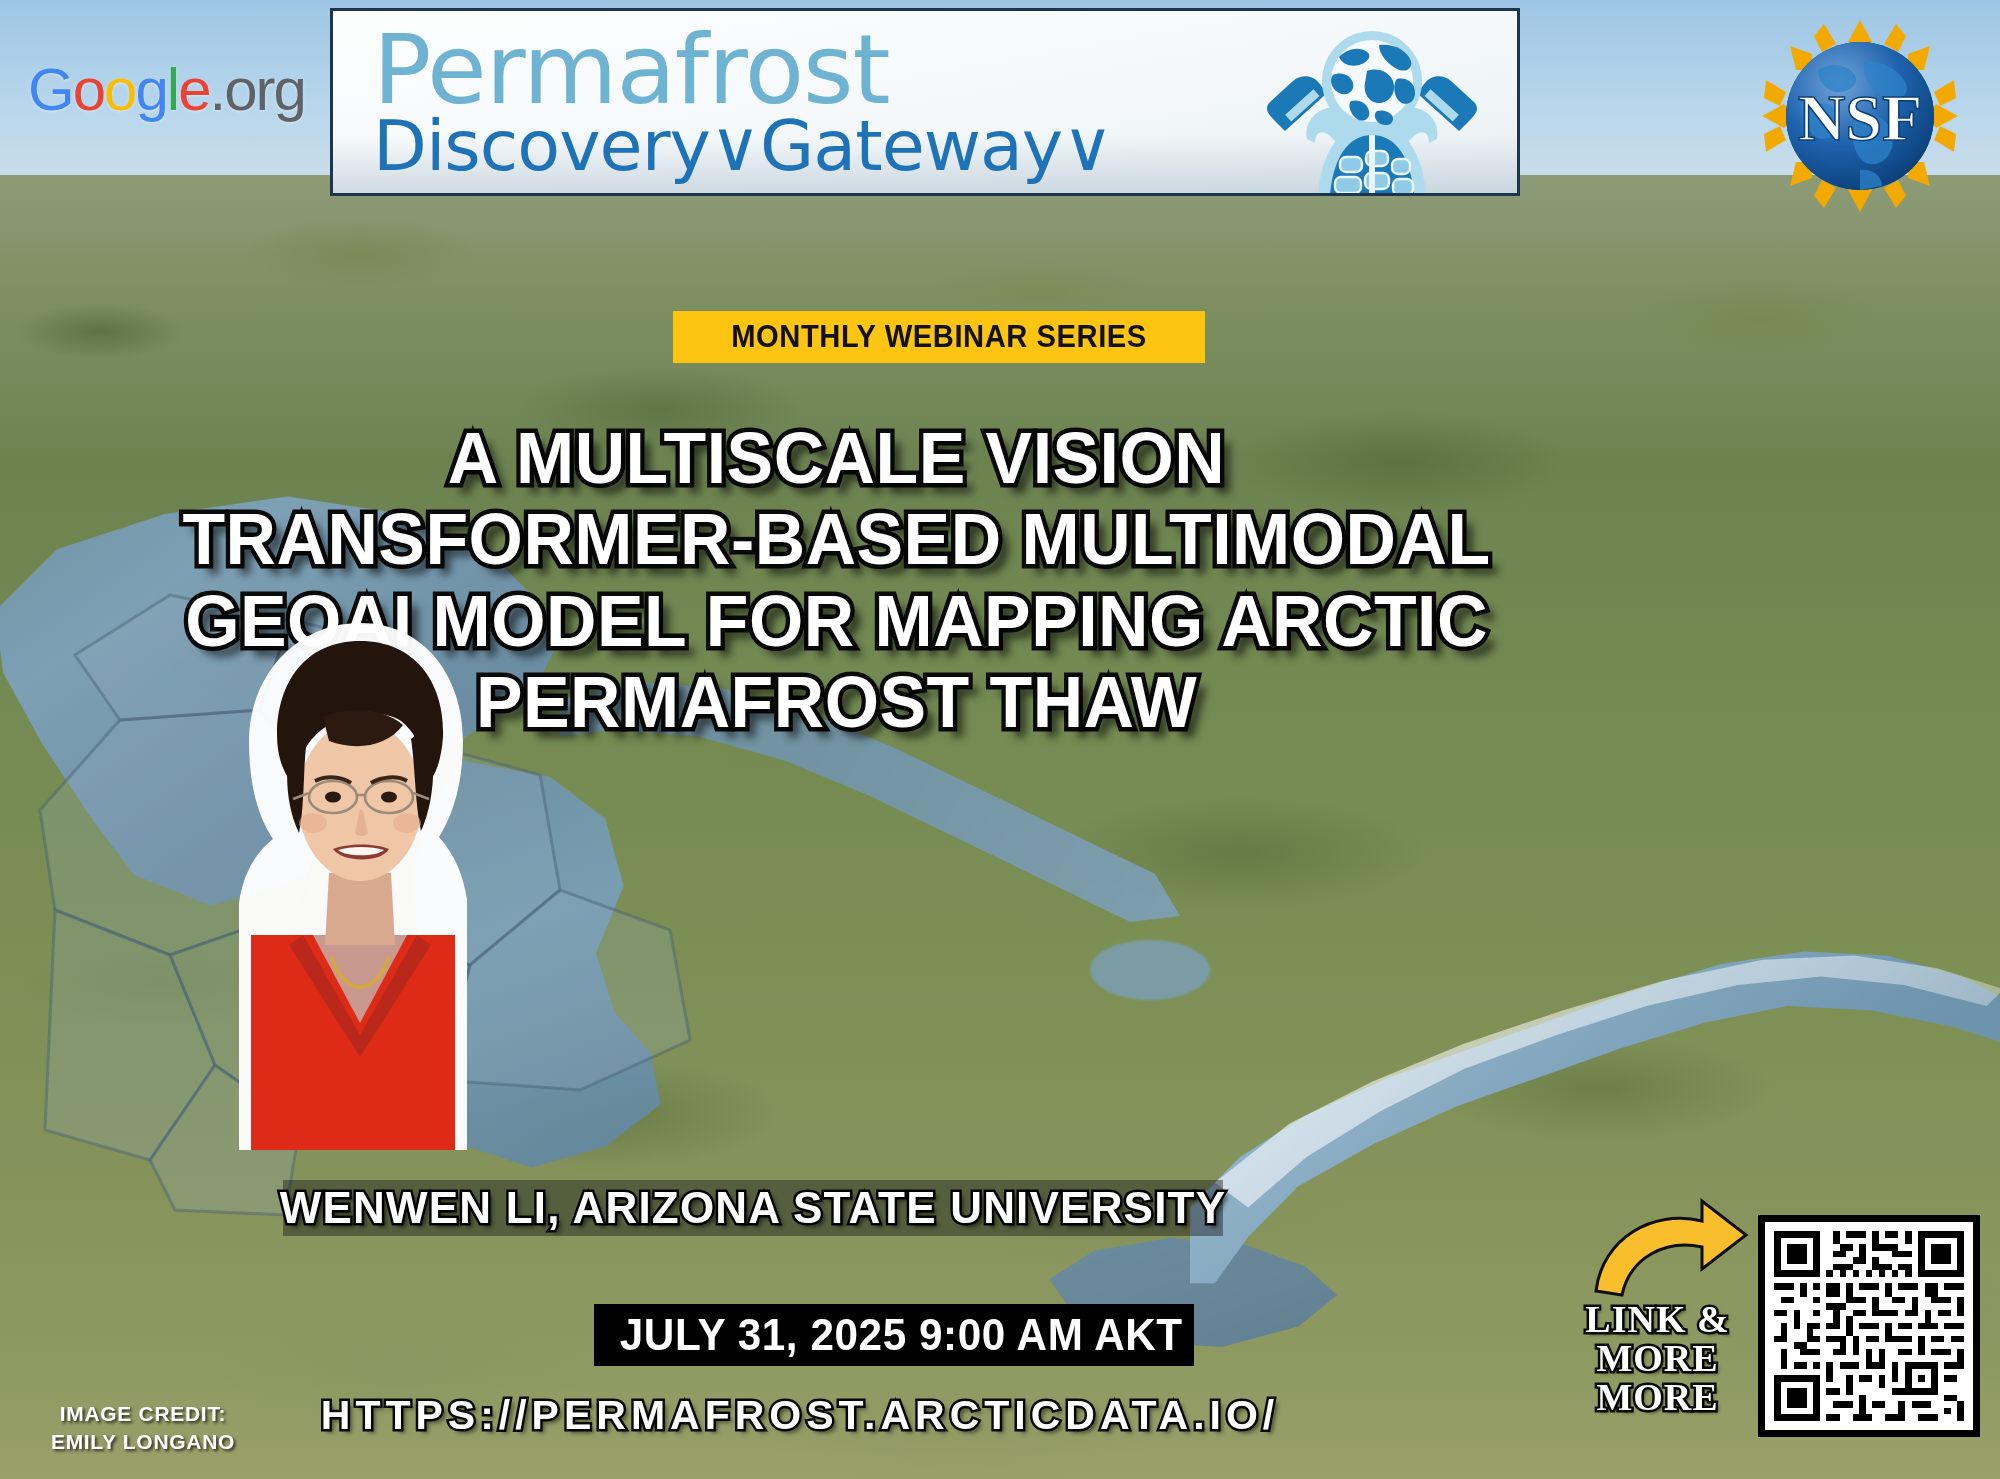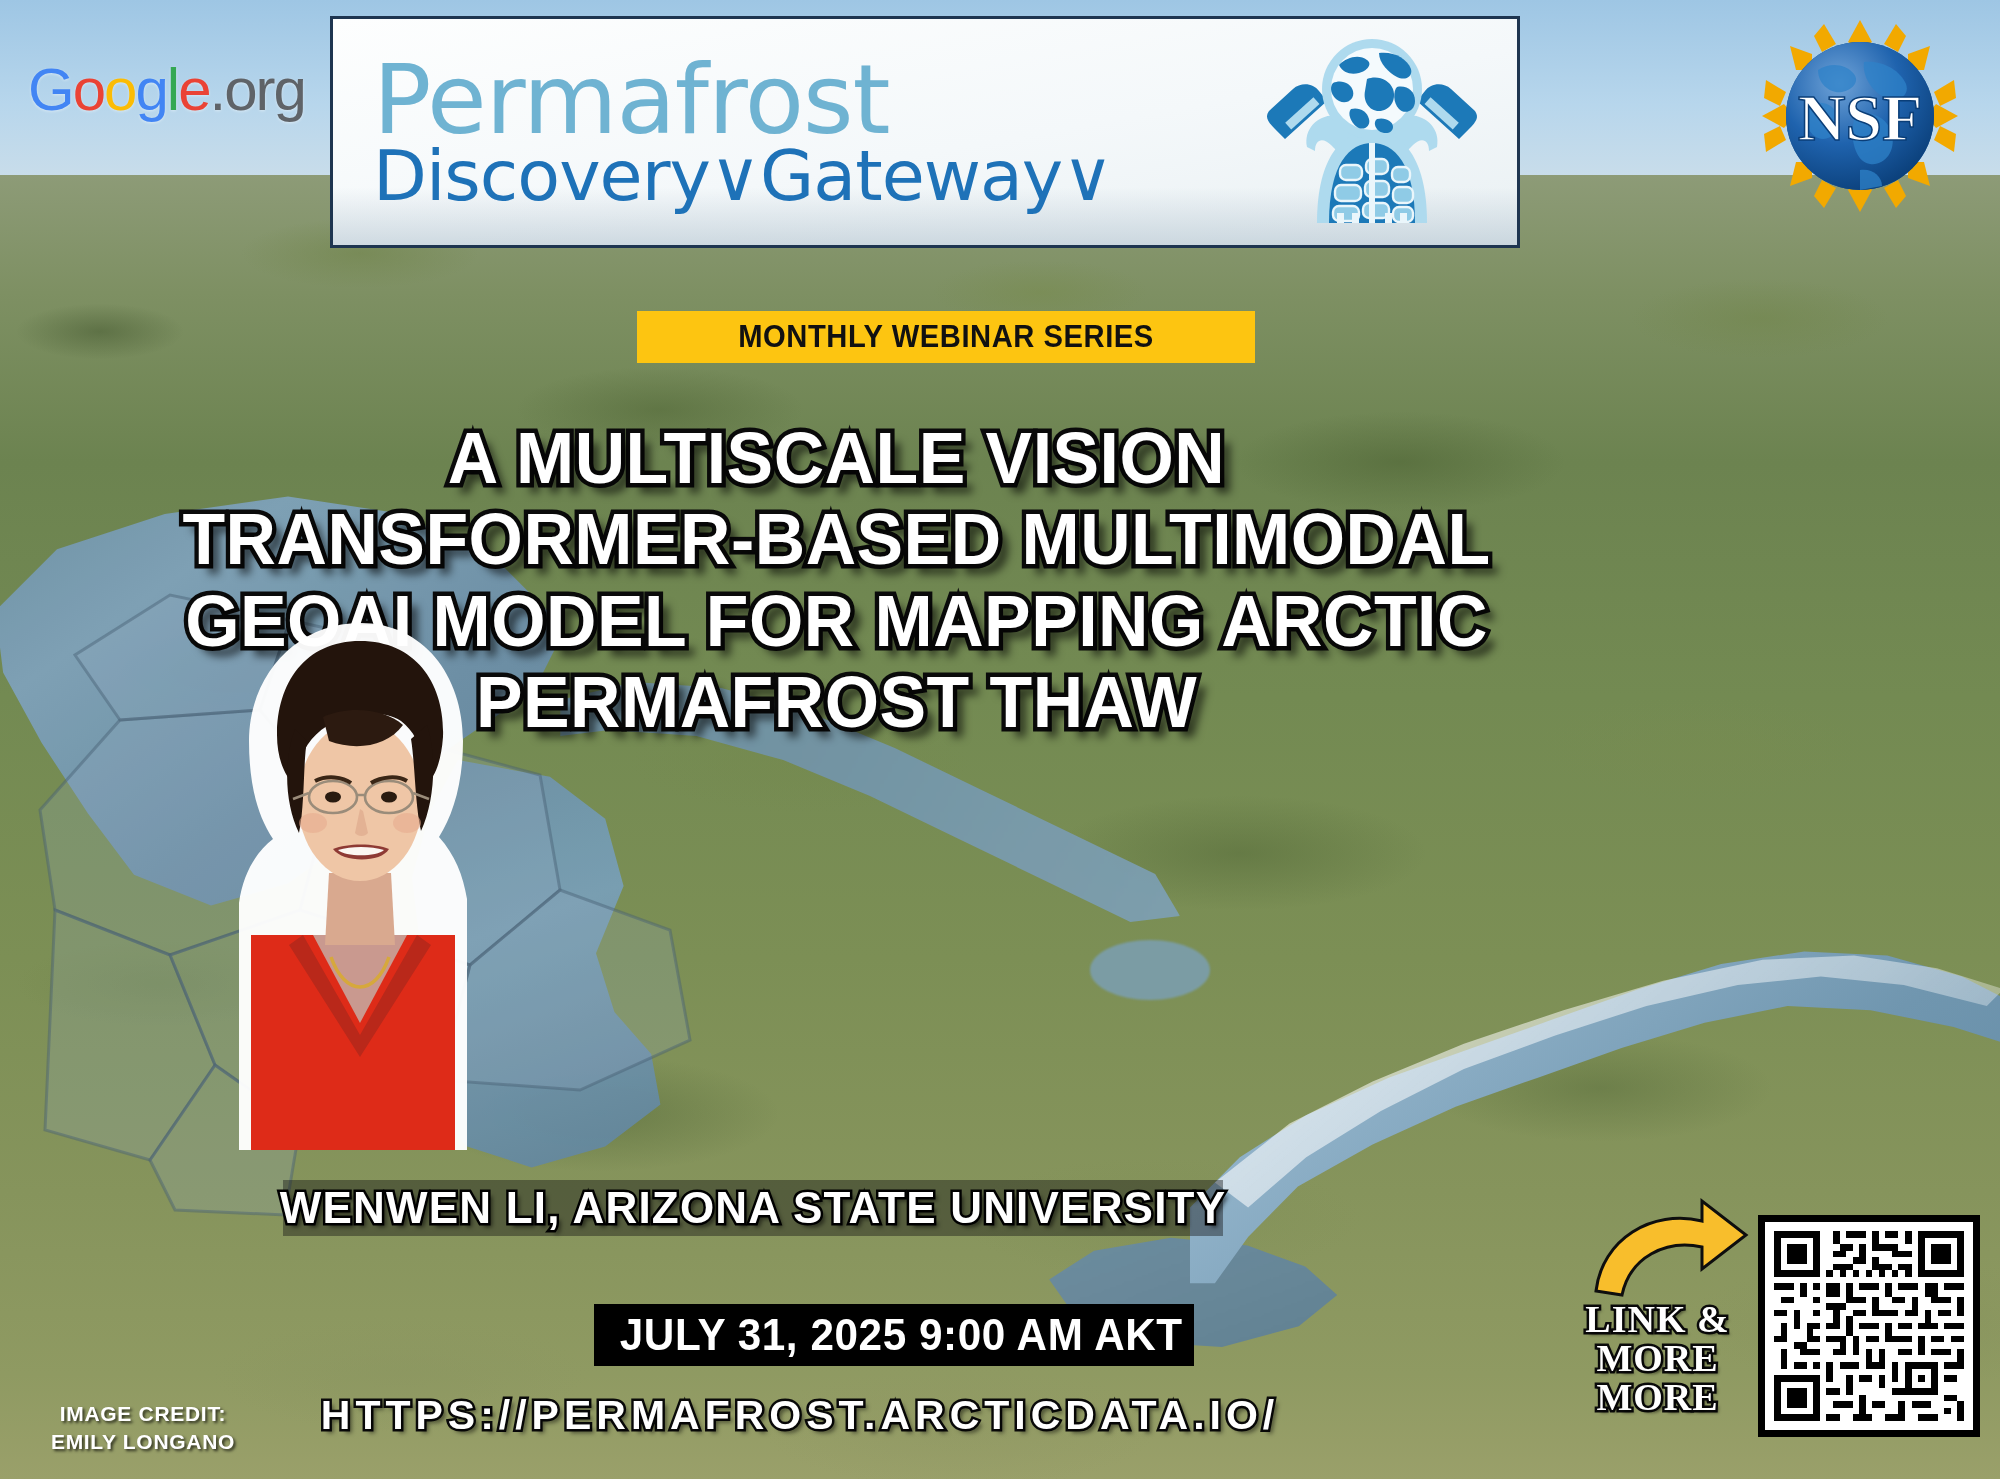--- a/index.html
+++ b/index.html
@@ -122,21 +122,21 @@
     font-size:60px; font-weight:400; letter-spacing:-2px;
     font-family:"Liberation Sans", sans-serif;
     text-shadow:0 1px 3px rgba(255,255,255,.45);
     white-space:nowrap;
   }
   .g-b { color:#4285F4; } .g-r { color:#EA4335; }
   .g-y { color:#FBBC05; } .g-g { color:#34A853; }
   .g-org { color:#5F6368; }
 
   .pdg-box {
-    position:absolute; left:330px; top:16px; width:1190px; height:232px;
+    position:absolute; left:330px; top:8px; width:1190px; height:188px;
     background:linear-gradient(170deg,#fdfefe 0%, #f4f8fa 55%, #e9f0f3 100%);
     border:3px solid #1e3550;
     display:flex; align-items:center; overflow:hidden;
   }
   .pdg-box::after{
     content:""; position:absolute; left:0; right:0; bottom:0; height:58px;
     background:linear-gradient(180deg,rgba(190,205,215,0) 0%, rgba(176,193,205,.55) 100%);
     pointer-events:none;
   }
   .pdg-words { position:relative; z-index:2; padding-left:40px; line-height:.92; }
@@ -149,21 +149,21 @@
     font-family:"DejaVu Sans", sans-serif;
   }
   .pdg-icon { position:absolute; right:20px; top:8px; width:250px; height:196px; z-index:2; }
   .pdg-icon svg { width:100%; height:100%; display:block; }
 
   .nsf-logo { position:absolute; left:1760px; top:18px; width:200px; height:196px; }
   .nsf-logo svg { width:100%; height:100%; display:block; }
 
   
   .series-banner {
-    position:absolute; left:637px; top:311px; width:618px; height:52px;
+    position:absolute; left:673px; top:311px; width:532px; height:52px;
     background:#FDC511; display:flex; align-items:center; justify-content:center;
   }
   .series-banner span {
     font-size:31px; font-weight:700; color:#111; letter-spacing:.6px;
     font-family:"Liberation Sans", sans-serif;
     transform:scaleX(.94);
   }
 
   
   .title-block {

